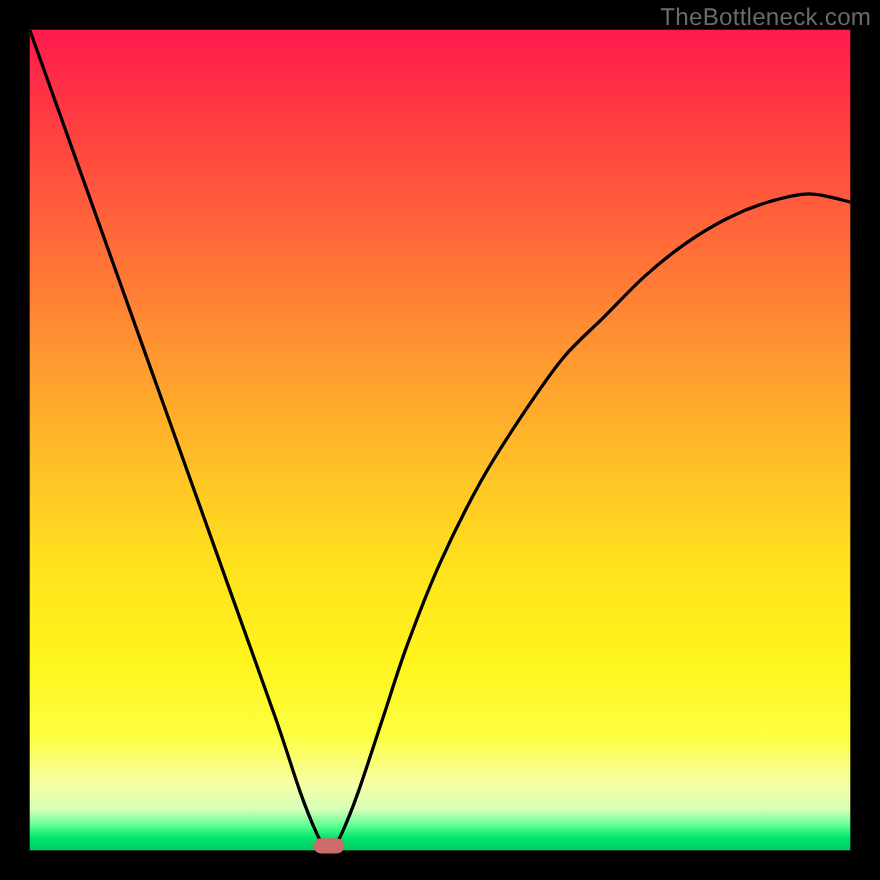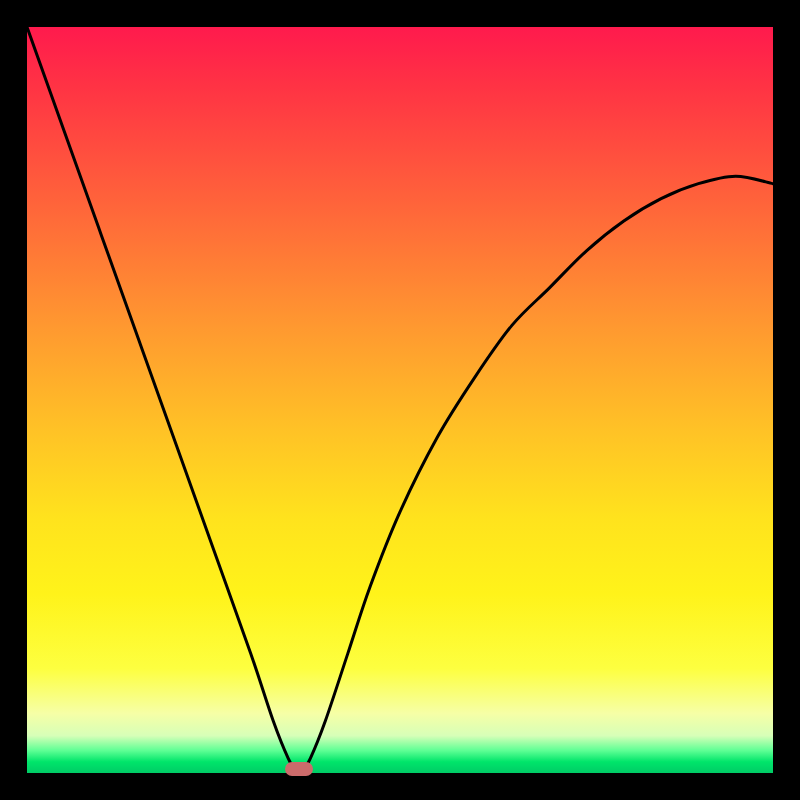--- a/index.html
+++ b/index.html
@@ -63,20 +63,21 @@
     width: 28px;
     height: 14px;
     border-radius: 7px;
     background: #cc6b6b;
   }
 </style>
 </head>
 <body>
 
 <div class="frame">
+  <div class="watermark">TheBottleneck.com</div>
 
   <div class="plot-area">
     <svg class="curve" viewBox="0 0 746 746" preserveAspectRatio="none">
       <path id="curve-path" fill="none" stroke="#000" stroke-width="3" stroke-linecap="round" stroke-linejoin="round" d="M 0 0 C 6.216666666666668 17.406666666666677, 24.866666666666667 69.62666666666672, 37.300000000000004 104.44000000000005 C 49.73333333333334 139.2533333333334, 62.16666666666668 174.06666666666666, 74.60000000000001 208.88 C 87.03333333333335 243.69333333333333, 99.46666666666665 278.5066666666667, 111.89999999999999 313.32000000000005 C 124.33333333333333 348.1333333333334, 136.76666666666668 382.94666666666666, 149.20000000000002 417.76 C 161.63333333333335 452.5733333333333, 174.06666666666666 487.3866666666667, 186.5 522.2 C 198.93333333333334 557.0133333333333, 213.85333333333332 598.0433333333333, 223.79999999999998 626.64 C 233.74666666666664 655.2366666666667, 239.96333333333334 676.3733333333333, 246.18 693.78 C 252.39666666666668 711.1866666666666, 257.36999999999995 722.9983333333333, 261.09999999999997 731.08 C 264.83 739.1616666666667, 266.0733333333333 740.405, 268.56 742.27 C 271.0466666666667 744.135, 273.5333333333333 744.135, 276.02 742.27 C 278.50666666666666 740.405, 279.75 739.1616666666667, 283.48 731.08 C 287.21000000000004 722.9983333333333, 292.1833333333334 711.1866666666666, 298.40000000000003 693.78 C 304.6166666666667 676.3733333333333, 313.32 649.02, 320.78 626.64 C 328.23999999999995 604.26, 334.4566666666667 583.1233333333333, 343.16 559.5 C 351.86333333333334 535.8766666666667, 361.81 509.7666666666667, 373 484.90000000000003 C 384.19 460.03333333333336, 397.8666666666667 432.68, 410.3 410.3 C 422.73333333333335 387.92, 435.16666666666663 369.27, 447.59999999999997 350.62 C 460.0333333333333 331.97, 472.4666666666667 313.32000000000005, 484.90000000000003 298.40000000000003 C 497.33333333333337 283.48, 509.7666666666666 273.5333333333333, 522.1999999999999 261.09999999999997 C 534.6333333333332 248.66666666666663, 547.0666666666666 234.99000000000007, 559.5 223.80000000000007 C 571.9333333333334 212.61000000000007, 584.3666666666668 202.66333333333338, 596.8000000000001 193.96000000000004 C 609.2333333333333 185.2566666666667, 621.6666666666667 177.7966666666667, 634.1 171.58000000000004 C 646.5333333333333 165.36333333333337, 658.9666666666667 160.39, 671.4 156.65999999999997 C 683.8333333333333 152.92999999999995, 696.2666666666667 149.19999999999993, 708.6999999999999 149.19999999999993 C 721.1333333333332 149.19999999999993, 739.7833333333333 155.41666666666663, 746 156.65999999999997"></path>
     </svg>
     <div class="chip" id="chip" style="left: 258.29px; top: 735.27px;"></div>
   </div>
 </div>
 
 </body></html>

